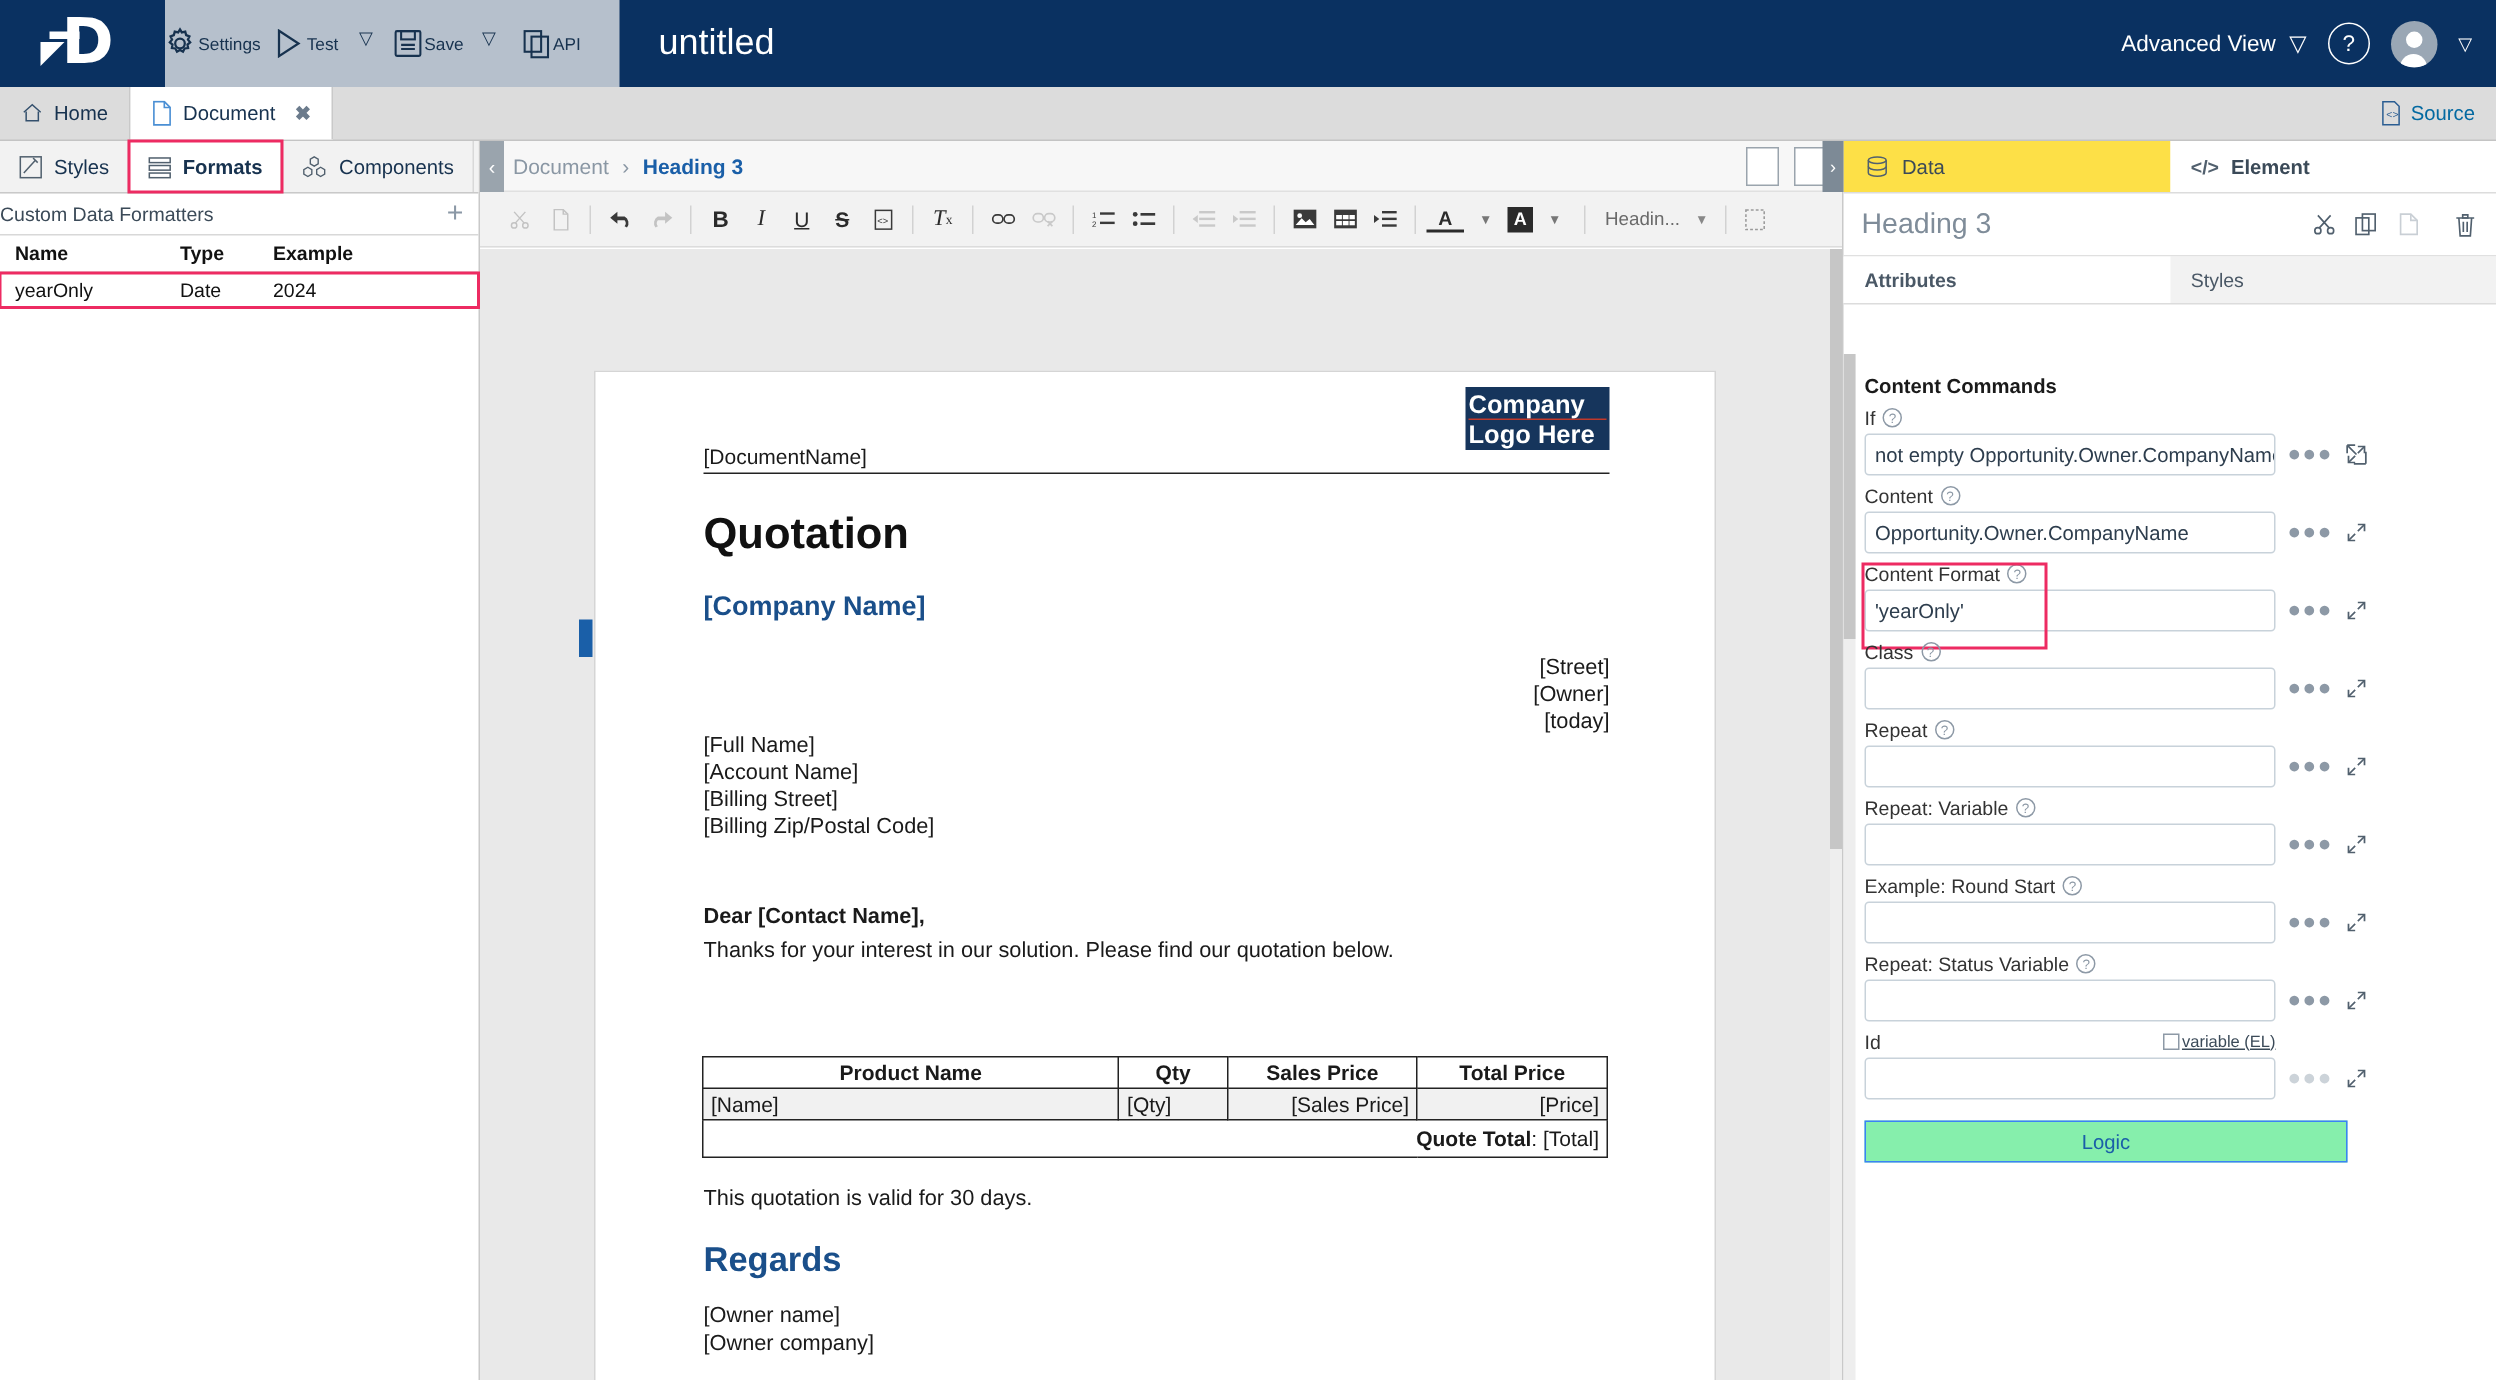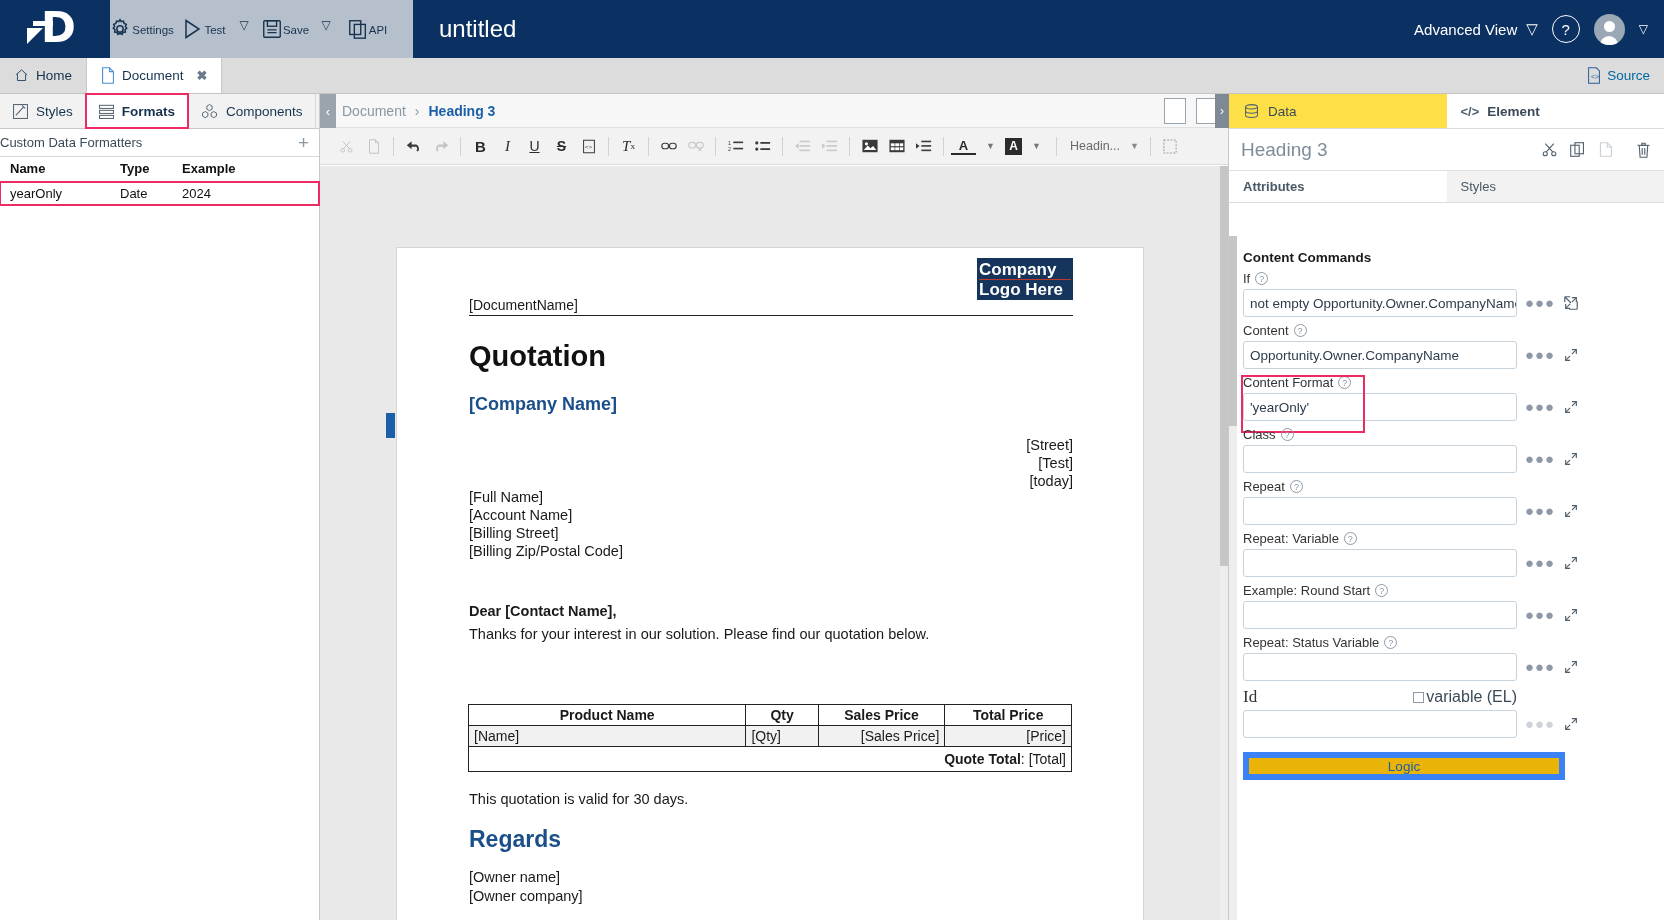--- a/index.html
+++ b/index.html
@@ -251,24 +251,24 @@
     width: 274px; height: 28px; border: 1px solid #c8d2da; border-radius: 3px;
     font-size: 13.5px; color: #2d3d4d; padding: 0 6px; background: #fff;
     display: flex; align-items: center; font-family: "Liberation Sans", sans-serif;
     overflow: hidden; white-space: nowrap;
   }
   .dots { color: #8d99a6; font-size: 15px; letter-spacing: 1px; cursor: pointer; line-height: 8px; }
   .dots.dim { color: #ccd3d9; }
   .extlink { color: #51606e; cursor: pointer; display:flex; align-items:center;}
   .id-row { display: flex; align-items: center; width: 274px; }
   .chk { width: 11px; height: 11px; border: 1px solid #8d99a6; background: #fff; display:inline-block; }
-  .varel { margin-left: auto; display: flex; align-items: center; gap: 2px; font-size: 16px; color: #3b4a58; }
+  .varel { margin-left: auto; display: flex; align-items: center; gap: 2px; font-size: 11px; color: #3b4a58; text-decoration: underline; }
   .logic-btn {
-    margin: 14px 0 0 14px; width: 322px; height: 28px; border: 6px solid #3b82f6;
-    background: #eab308; color: #1a5fa8; font-size: 13.5px;
+    margin: 14px 0 0 14px; width: 322px; height: 28px; border: 1px solid #3b82f6;
+    background: #86efac; color: #1a5fa8; font-size: 13.5px;
     display: flex; align-items: center; justify-content: center; cursor: pointer;
   }
   svg { display: block; }
 </style>
 </head>
 <body>
 
 <div class="topbar">
   <div class="logo-box">
     <div class="logo-mark">
@@ -580,21 +580,21 @@
             <div>Company</div>
             <div class="l2">Logo Here</div>
           </div>
         </div>
 
         <div class="h1-quote">Quotation</div>
         <div class="h-company">[Company Name]</div>
 
         <div class="addr-right">
           <div>[Street]</div>
-          <div>[Test]</div>
+          <div>[Owner]</div>
           <div>[today]</div>
         </div>
 
         <div class="addr-left">
           <div>[Full Name]</div>
           <div>[Account Name]</div>
           <div>[Billing Street]</div>
           <div>[Billing Zip/Postal Code]</div>
         </div>
 
@@ -843,21 +843,21 @@
           <svg width="16" height="16" viewBox="0 0 18 18" fill="none" stroke="#51606e" stroke-width="1.3">
               <path d="M3 10v5h5M15 8V3h-5"></path>
               <path d="M3 15l5-5M15 3l-5 5"></path>
             </svg>
         </span>
       </div>
     </div>
 
     <div class="field" style="margin-top:6px;">
       <div class="id-row">
-        <span style="font-size:17px;color:#333;font-family:Liberation Serif, serif;">Id</span>
+        <span style="font-size:13px;color:#333;">Id</span>
         <span class="varel">
           <span class="chk"></span>
           <span>variable (EL)</span>
         </span>
       </div>
       <div class="field-row" style="margin-top:3px;">
         <div class="inp"></div>
         <span class="dots dim">●●●</span>
         <span class="extlink">
           <svg width="16" height="16" viewBox="0 0 18 18" fill="none" stroke="#51606e" stroke-width="1.3">

